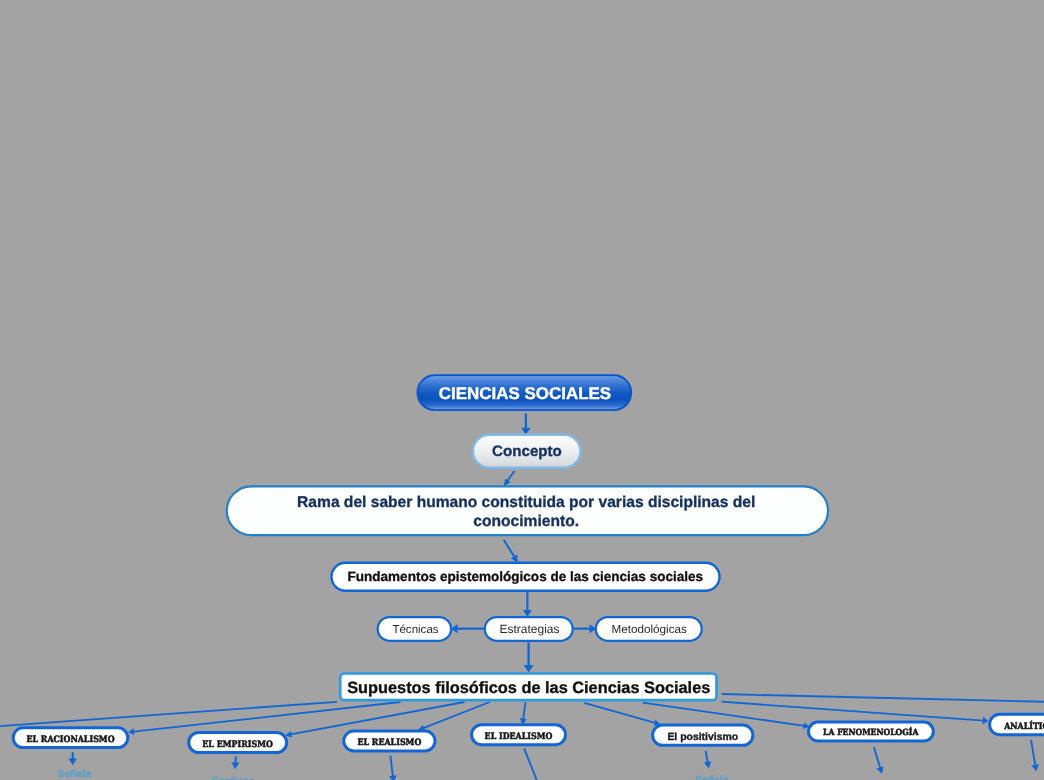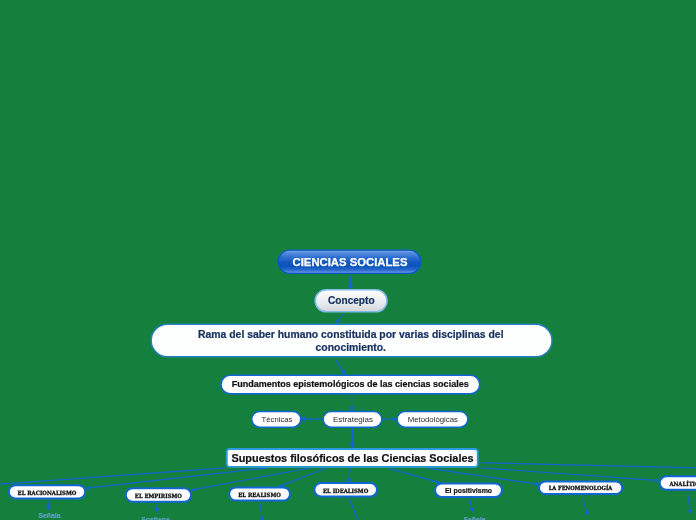--- a/index.html
+++ b/index.html
@@ -1,17 +1,17 @@
 <!DOCTYPE html>
 <html><head>
 <meta charset="utf-8">
 <style>
   html,body{margin:0;padding:0;background:#ffffff;}
   body{width:696px;height:520px;overflow:hidden;font-family:"Liberation Sans",sans-serif;}
-  #stage{position:relative;width:696px;height:520px;background:#15803d;}
+  #stage{position:relative;width:696px;height:520px;background:#a3a3a3;}
   svg{display:block;shape-rendering:geometricPrecision;}
   text{-webkit-font-smoothing:antialiased;}
   text{dominant-baseline:auto;}
   .ls{font-family:"Liberation Sans",sans-serif;}
   .dsc{font-family:"DejaVu Serif",serif;font-stretch:condensed;}
   .dsc{paint-order:stroke fill;stroke:#161616;stroke-width:0.30px;stroke-linejoin:round;}
 </style>
 </head>
 <body>
 

